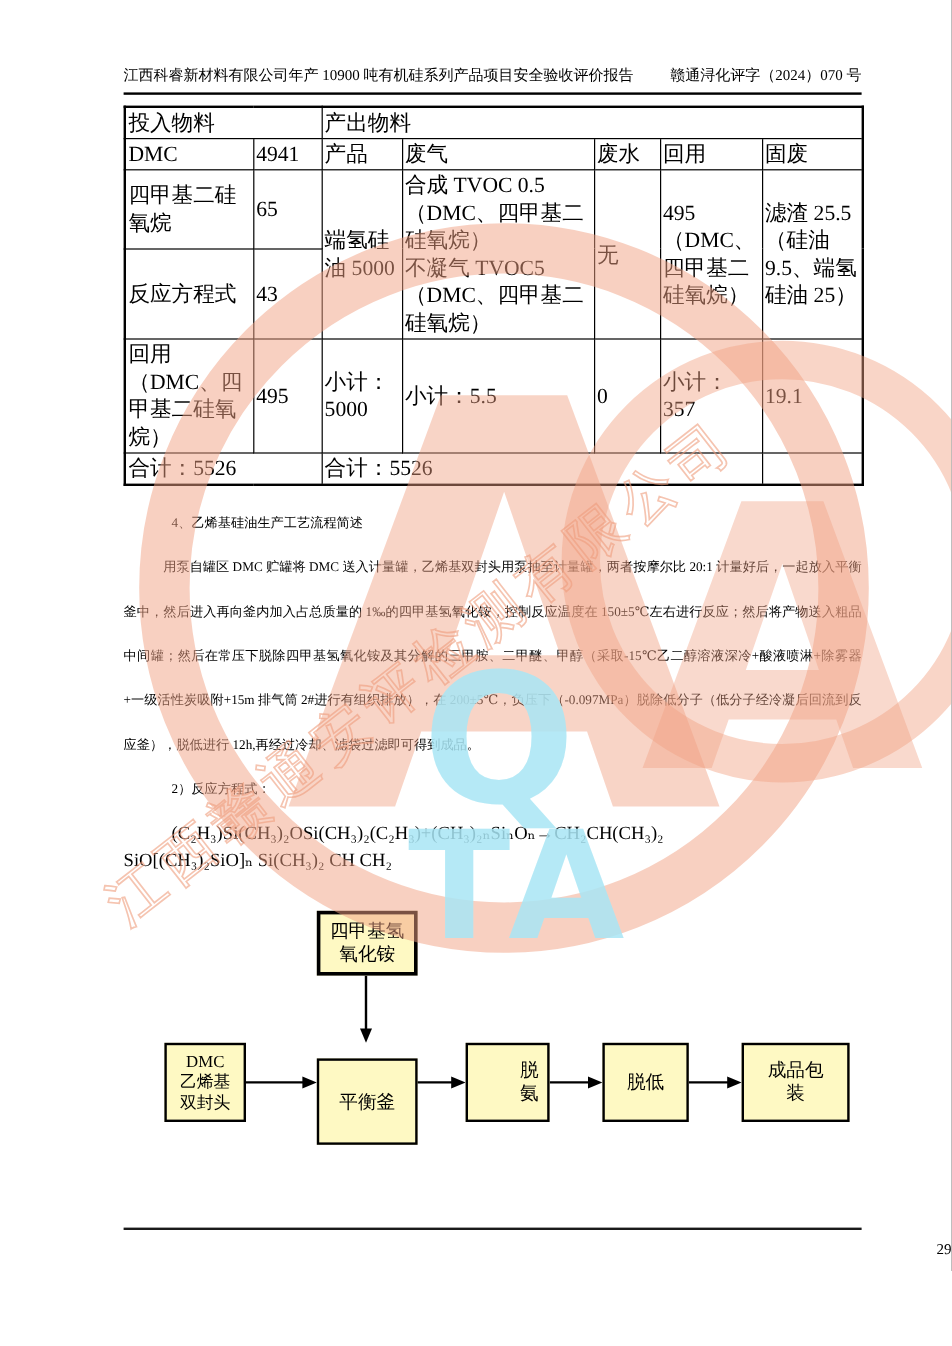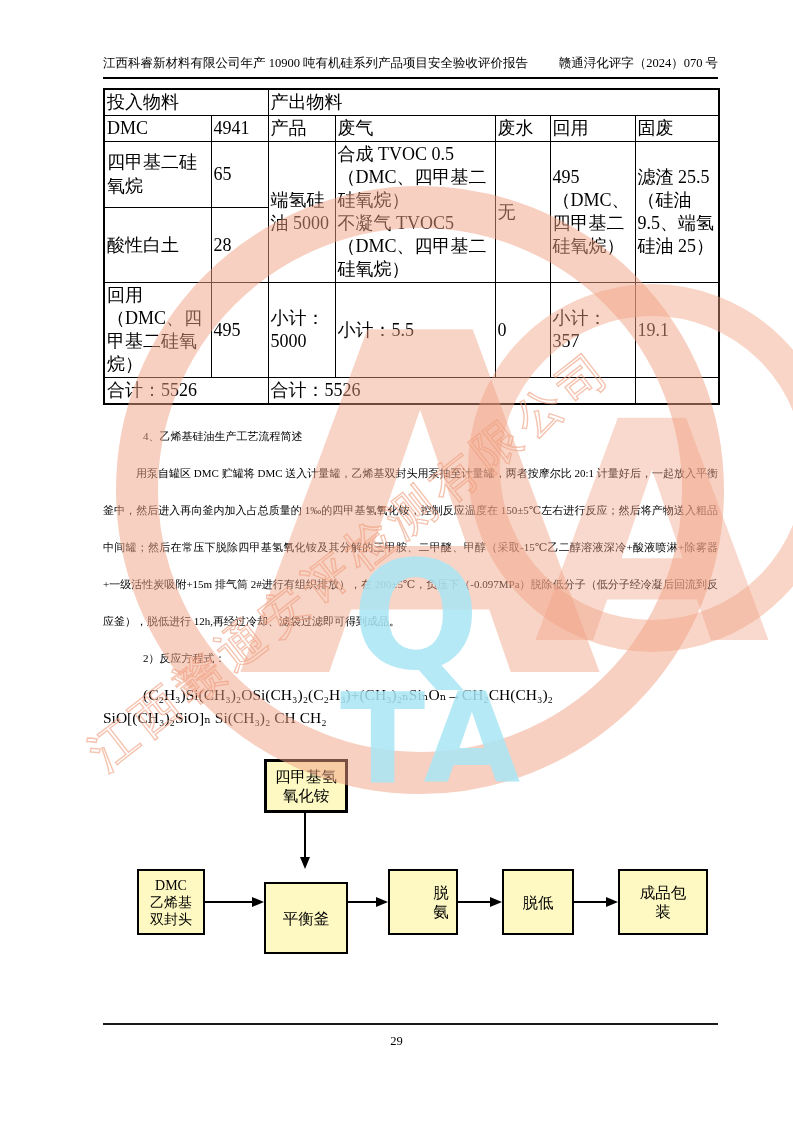--- a/index.html
+++ b/index.html
@@ -31,21 +31,21 @@
   .equation .eq1 { text-indent:40px; }
   .flow-wrap { position:relative; width:615px; height:250px; margin-top:22px; }
   .fbox {
     position:absolute; border:2px solid #000; background:#fef9c3;
     display:flex; align-items:center; justify-content:center; text-align:center;
     font-size:15.5px; line-height:19px; white-space:pre-line;
   }
   .fbox.thick { border-width:3px; }
   .flow-svg { position:absolute; left:0; top:0; }
   .footer-rule { position:absolute; left:103px; width:615px; top:1023px; border-top:2px solid #1a1a1a; }
-  .page-num { position:absolute; left:0; width:793px; top:1034px; text-align:center; font-size:12.5px; }
+  .page-num { position:absolute; left:0; width:793px; top:1034px; text-align:right; font-size:12.5px; }
   .wm { position:absolute; left:0; top:0; pointer-events:none; }
 </style>
 </head>
 <body>
 
 <div class="page">
 
   <div class="content">
 
     <div class="doc-header">
@@ -83,22 +83,22 @@
         <td rowspan="2">端氢硅油 5000</td>
         <td rowspan="2">
           <div>合成 TVOC 0.5（DMC、四甲基二硅氧烷）</div>
           <div>不凝气 TVOC5（DMC、四甲基二硅氧烷）</div>
         </td>
         <td rowspan="2">无</td>
         <td rowspan="2">495（DMC、四甲基二硅氧烷）</td>
         <td rowspan="2">滤渣 25.5（硅油 9.5、端氢硅油 25）</td>
       </tr>
       <tr>
-        <td style="height:56px">酸性白土</td>
-        <td>28</td>
+        <td style="height:56px">反应方程式</td>
+        <td>43</td>
       </tr>
       <tr>
         <td style="height:44px">回用（DMC、四甲基二硅氧烷）</td>
         <td>495</td>
         <td>小计：5000</td>
         <td>小计：5.5</td>
         <td>0</td>
         <td>小计：357</td>
         <td>19.1</td>
       </tr>

